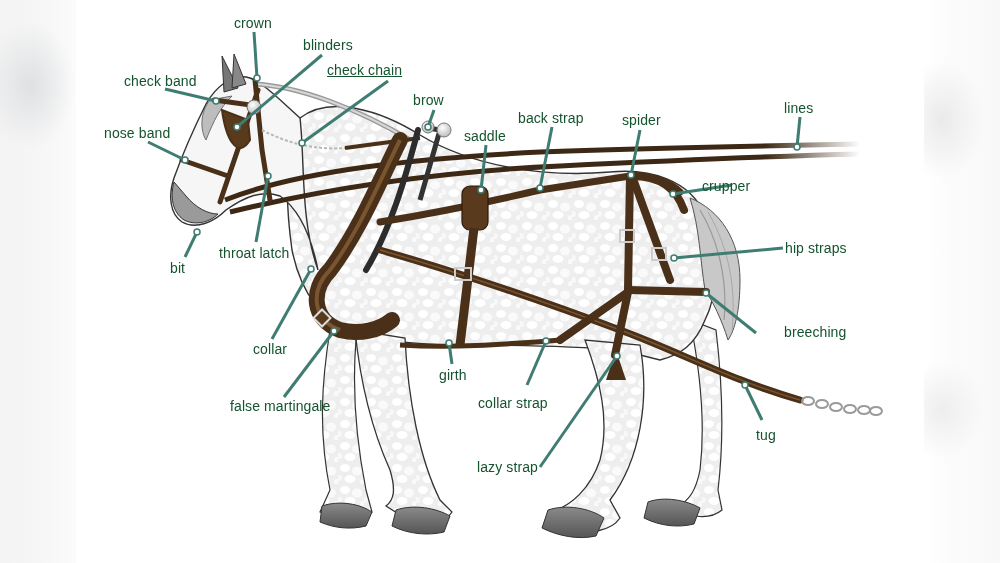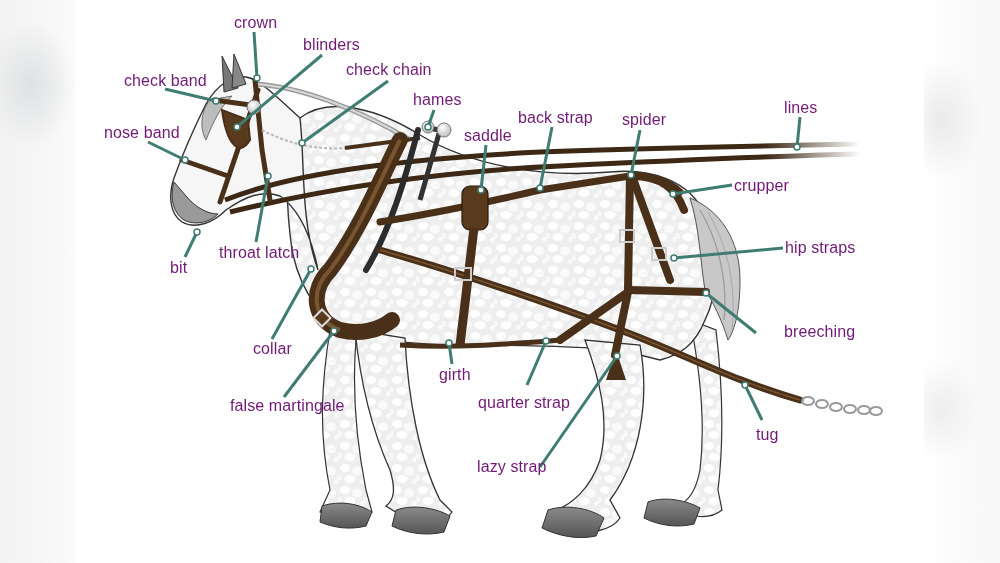--- a/index.html
+++ b/index.html
@@ -29,22 +29,22 @@
       content: ""; position: absolute; left: 0; top: 60px; width: 60px; height: 120px;
       background: radial-gradient(ellipse at 30% 50%, rgba(232,232,232,0.9), rgba(250,250,250,0) 70%);
     }
     .edge-right::after {
       content: ""; position: absolute; left: 0; top: 360px; width: 60px; height: 100px;
       background: radial-gradient(ellipse at 30% 50%, rgba(236,236,236,0.9), rgba(250,250,250,0) 70%);
     }
     svg.art { position: absolute; left: 0; top: 0; }
     .label {
       position: absolute;
-      font-size: 16px;
-      color: #701a75;
+      font-size: 14px;
+      color: #14532d;
       white-space: nowrap;
       line-height: 16px;
       letter-spacing: 0.1px;
     }
   </style>
 </head>
 <body>
 
 <div class="frame">
   <div class="edge-left"></div>
@@ -229,32 +229,32 @@
         <circle cx="745" cy="385" r="3" fill="#ffffff" stroke="#3f7c72" stroke-width="1.5"></circle>
         <line x1="540" y1="467" x2="617" y2="356" stroke="#3f7c72" stroke-width="3"></line>
         <circle cx="617" cy="356" r="3" fill="#ffffff" stroke="#3f7c72" stroke-width="1.5"></circle>
       </g>
   </svg>
 
   <div id="labels">
     <div class="label" style="left:234px;top:15px;">crown</div>
     <div class="label" style="left:303px;top:37px;">blinders</div>
     <div class="label" style="left:124px;top:73px;">check band</div>
-    <div class="label" style="left:346px;top:62px;">check chain</div>
-    <div class="label" style="left:413px;top:92px;">hames</div>
+    <div class="label" style="left:327px;top:62px;text-decoration:underline;">check chain</div>
+    <div class="label" style="left:413px;top:92px;">brow</div>
     <div class="label" style="left:104px;top:125px;">nose band</div>
     <div class="label" style="left:464px;top:128px;">saddle</div>
     <div class="label" style="left:518px;top:110px;">back strap</div>
     <div class="label" style="left:622px;top:112px;">spider</div>
     <div class="label" style="left:784px;top:100px;">lines</div>
-    <div class="label" style="left:734px;top:178px;text-align:right;">crupper</div>
+    <div class="label" style="left:702px;top:178px;text-align:right;">crupper</div>
     <div class="label" style="left:170px;top:260px;">bit</div>
     <div class="label" style="left:219px;top:245px;">throat latch</div>
     <div class="label" style="left:785px;top:240px;">hip straps</div>
     <div class="label" style="left:756px;top:324px;margin-left:28px;">breeching</div>
     <div class="label" style="left:253px;top:341px;">collar</div>
     <div class="label" style="left:439px;top:367px;">girth</div>
     <div class="label" style="left:230px;top:398px;">false martingale</div>
-    <div class="label" style="left:478px;top:395px;">quarter strap</div>
+    <div class="label" style="left:478px;top:395px;">collar strap</div>
     <div class="label" style="left:756px;top:427px;">tug</div>
     <div class="label" style="left:477px;top:459px;">lazy strap</div>
   </div>
 </div>
 
 </body></html>

